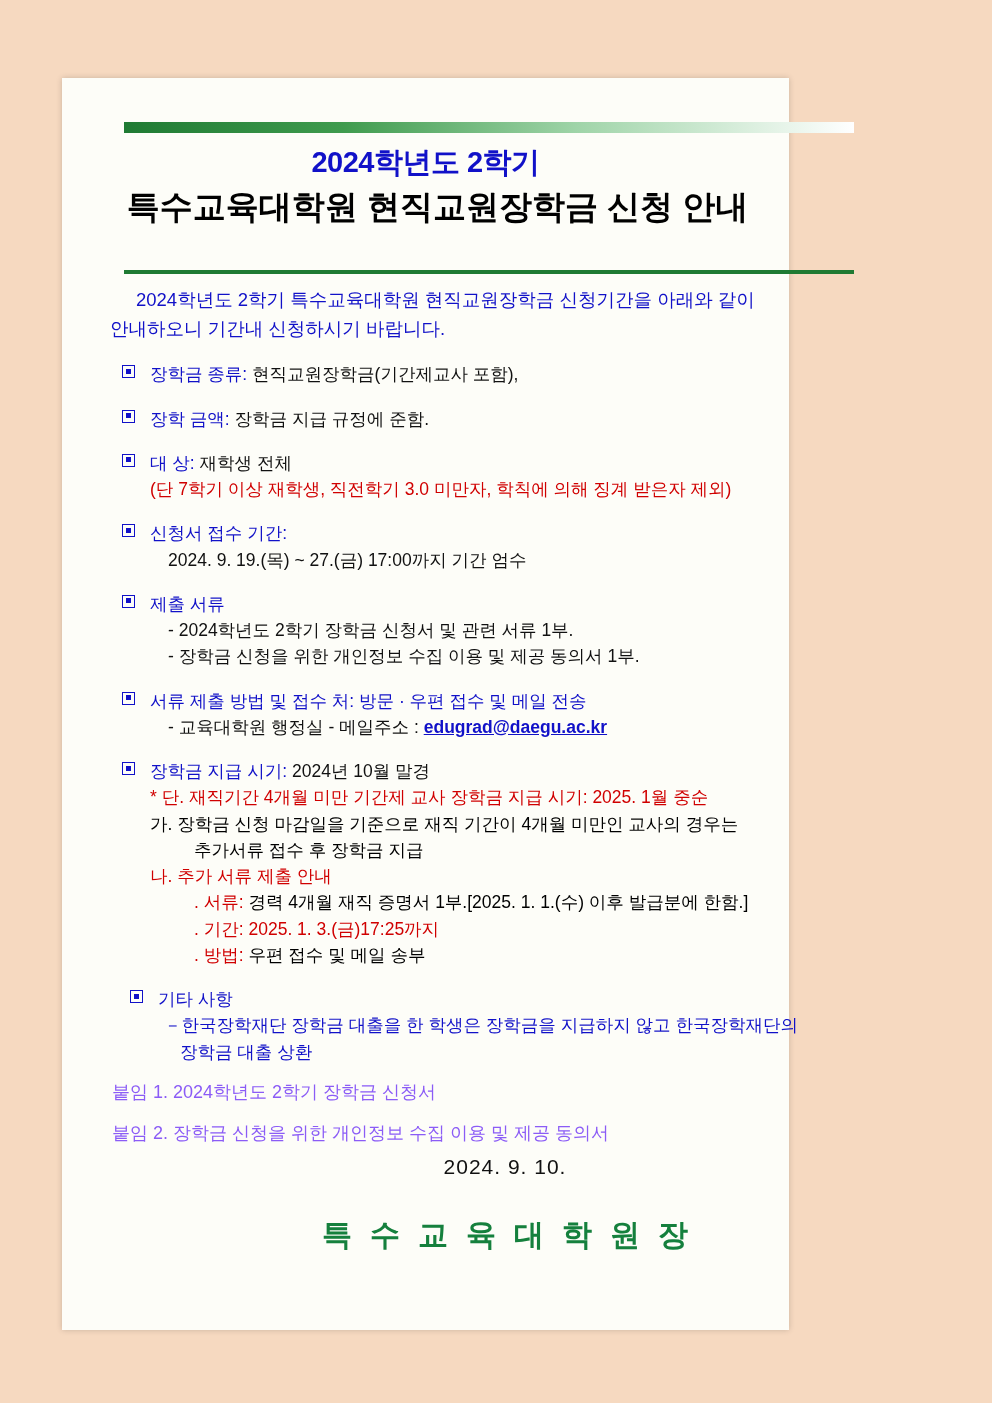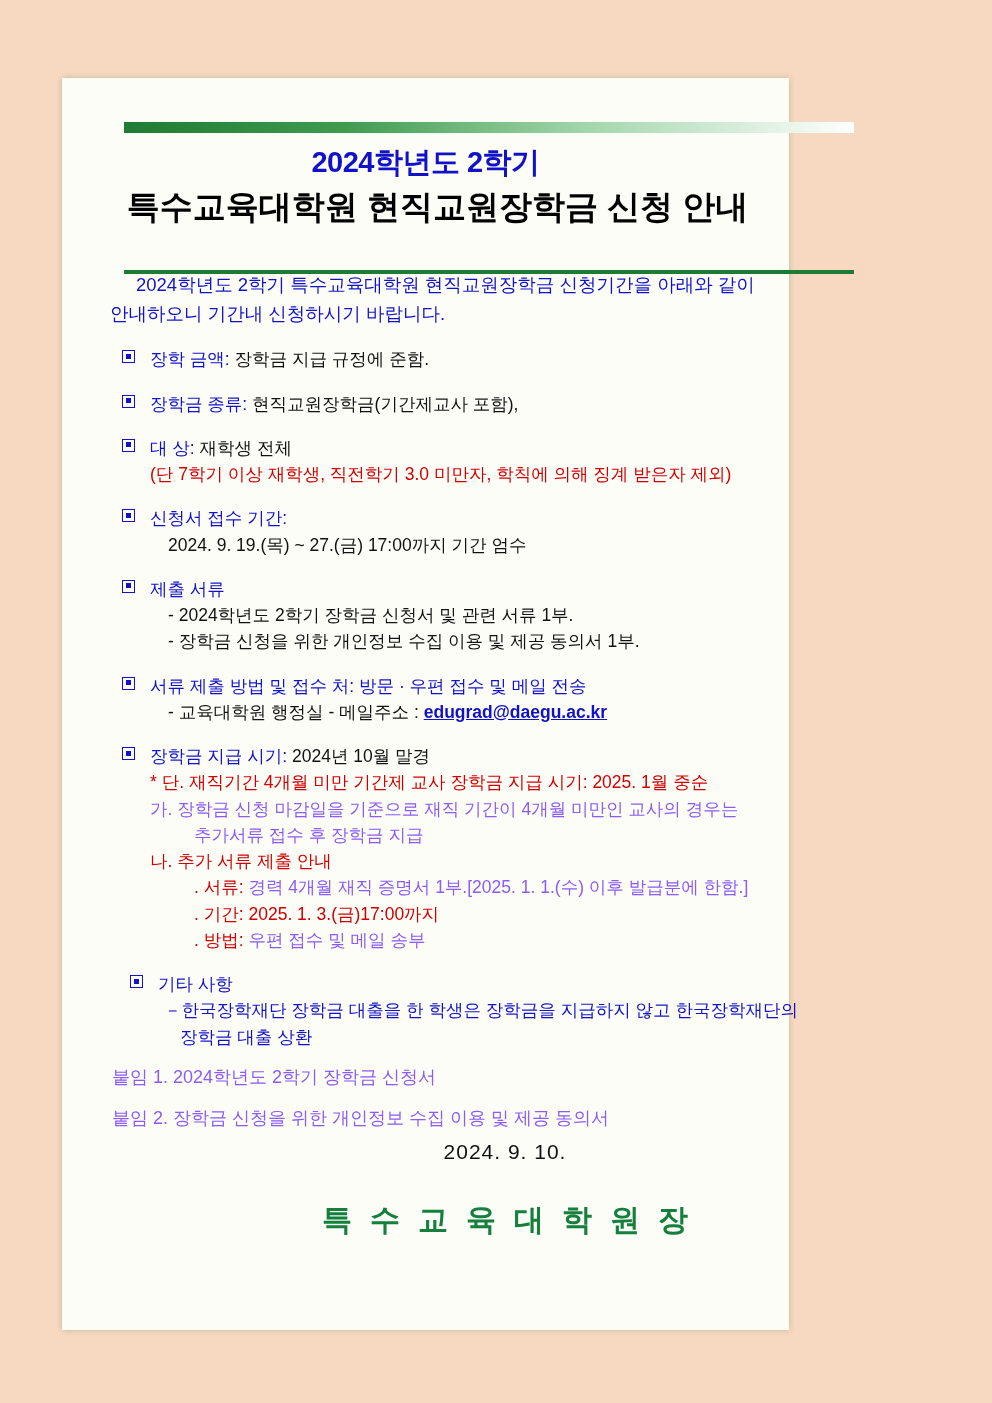--- a/index.html
+++ b/index.html
@@ -63,21 +63,21 @@
     position: absolute;
     left: 62px;
     top: 192px;
     width: 730px;
     height: 4px;
     background: #1f7a33;
   }
   .body {
     position: absolute;
     left: 48px;
-    top: 193px;
+    top: 208px;
     width: 790px;
     color: #1111c8;
     font-size: 17.5px;
     line-height: 1.5;
   }
   .intro {
     color: #1111c8;
     font-size: 18.5px;
     line-height: 1.55;
     margin: 0 0 10px 0;
@@ -105,21 +105,21 @@
     left: 2.5px;
     top: 2.5px;
     width: 5px;
     height: 5px;
     background: #1111c8;
   }
   .line { display: block; white-space: pre; }
   .lbl { color: #1111c8; }
   .val { color: #111111; }
   .red { color: #d00000; }
-  .black { color: #8b5cf6; }
+  .black { color: #000000; }
   .sub { display: block; padding-left: 18px; white-space: pre; }
   .sub2 { display: block; padding-left: 44px; white-space: pre; }
   .mail {
     color: #1111c8;
     text-decoration: underline;
     font-weight: bold;
   }
   .attach {
     margin-top: 14px;
     color: #8b5cf6;
@@ -160,26 +160,26 @@
 
     <div class="body">
 
       <p class="intro">
         <span class="line indent">2024학년도 2학기 특수교육대학원 현직교원장학금 신청기간을 아래와 같이</span>
         <span class="line">안내하오니 기간내 신청하시기 바랍니다.</span>
       </p>
 
       <div class="item">
         <span class="bullet"></span>
+        <span class="line"><span class="lbl">장학금 종류:</span><span class="val"> 현직교원장학금(기간제교사 포함),</span></span>
+      </div>
+
+      <div class="item">
+        <span class="bullet"></span>
         <span class="line"><span class="lbl">장학 금액:</span><span class="val"> 장학금 지급 규정에 준함.</span></span>
-      </div>
-
-      <div class="item">
-        <span class="bullet"></span>
-        <span class="line"><span class="lbl">장학금 종류:</span><span class="val"> 현직교원장학금(기간제교사 포함),</span></span>
       </div>
 
       <div class="item">
         <span class="bullet"></span>
         <span class="line"><span class="lbl">대 상:</span><span class="val"> 재학생 전체</span></span>
         <span class="line red">(단 7학기 이상 재학생, 직전학기 3.0 미만자, 학칙에 의해 징계 받은자 제외)</span>
       </div>
 
       <div class="item">
         <span class="bullet"></span>
@@ -201,21 +201,21 @@
       </div>
 
       <div class="item">
         <span class="bullet"></span>
         <span class="line"><span class="lbl">장학금 지급 시기:</span><span class="val"> 2024년 10월 말경</span></span>
         <span class="line red">* 단. 재직기간 4개월 미만 기간제 교사 장학금 지급 시기: 2025. 1월 중순</span>
         <span class="line black">가. 장학금 신청 마감일을 기준으로 재직 기간이 4개월 미만인 교사의 경우는</span>
         <span class="sub2 black">추가서류 접수 후 장학금 지급</span>
         <span class="line red">나. 추가 서류 제출 안내</span>
         <span class="sub2"><span class="red">. 서류:</span><span class="black"> 경력 4개월 재직 증명서 1부.[2025. 1. 1.(수) 이후 발급분에 한함.]</span></span>
-        <span class="sub2"><span class="red">. 기간:</span><span class="red"> 2025. 1. 3.(금)17:00까지</span></span>
+        <span class="sub2"><span class="red">. 기간:</span><span class="red"> 2025. 1. 3.(금)17:25까지</span></span>
         <span class="sub2"><span class="red">. 방법:</span><span class="black"> 우편 접수 및 메일 송부</span></span>
       </div>
 
       <div class="item" style="padding-left:48px;">
         <span class="bullet" style="left:20px;"></span>
         <span class="line lbl">기타 사항</span>
         <span class="sub lbl" style="padding-left:6px;">－한국장학재단 장학금 대출을 한 학생은 장학금을 지급하지 않고 한국장학재단의</span>
         <span class="sub lbl" style="padding-left:22px;">장학금 대출 상환</span>
       </div>
 

